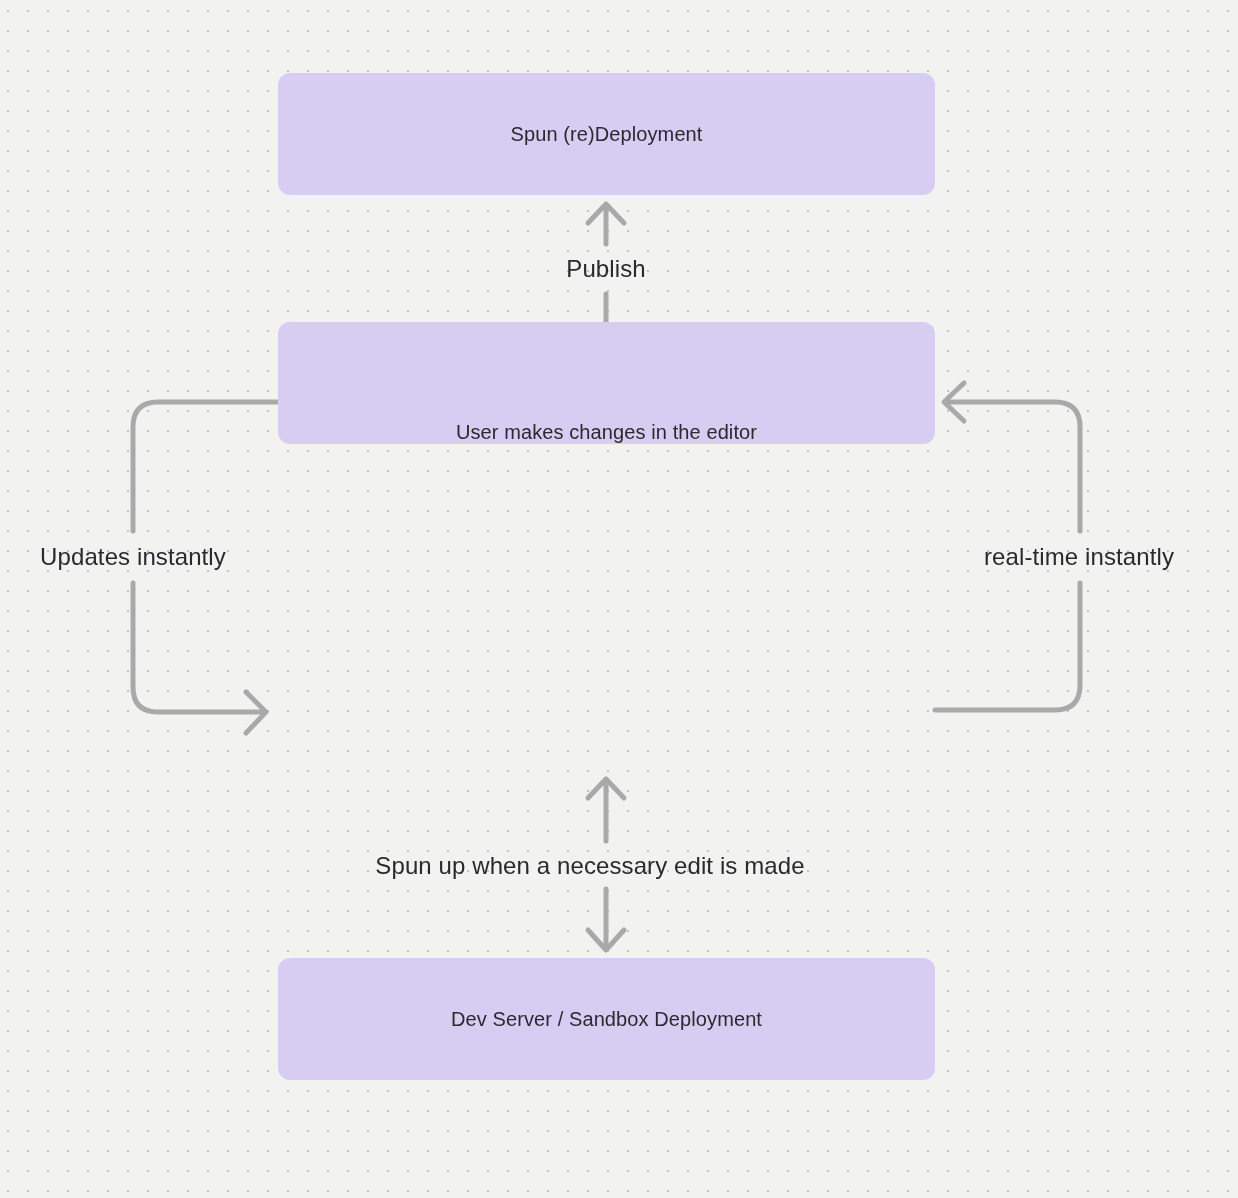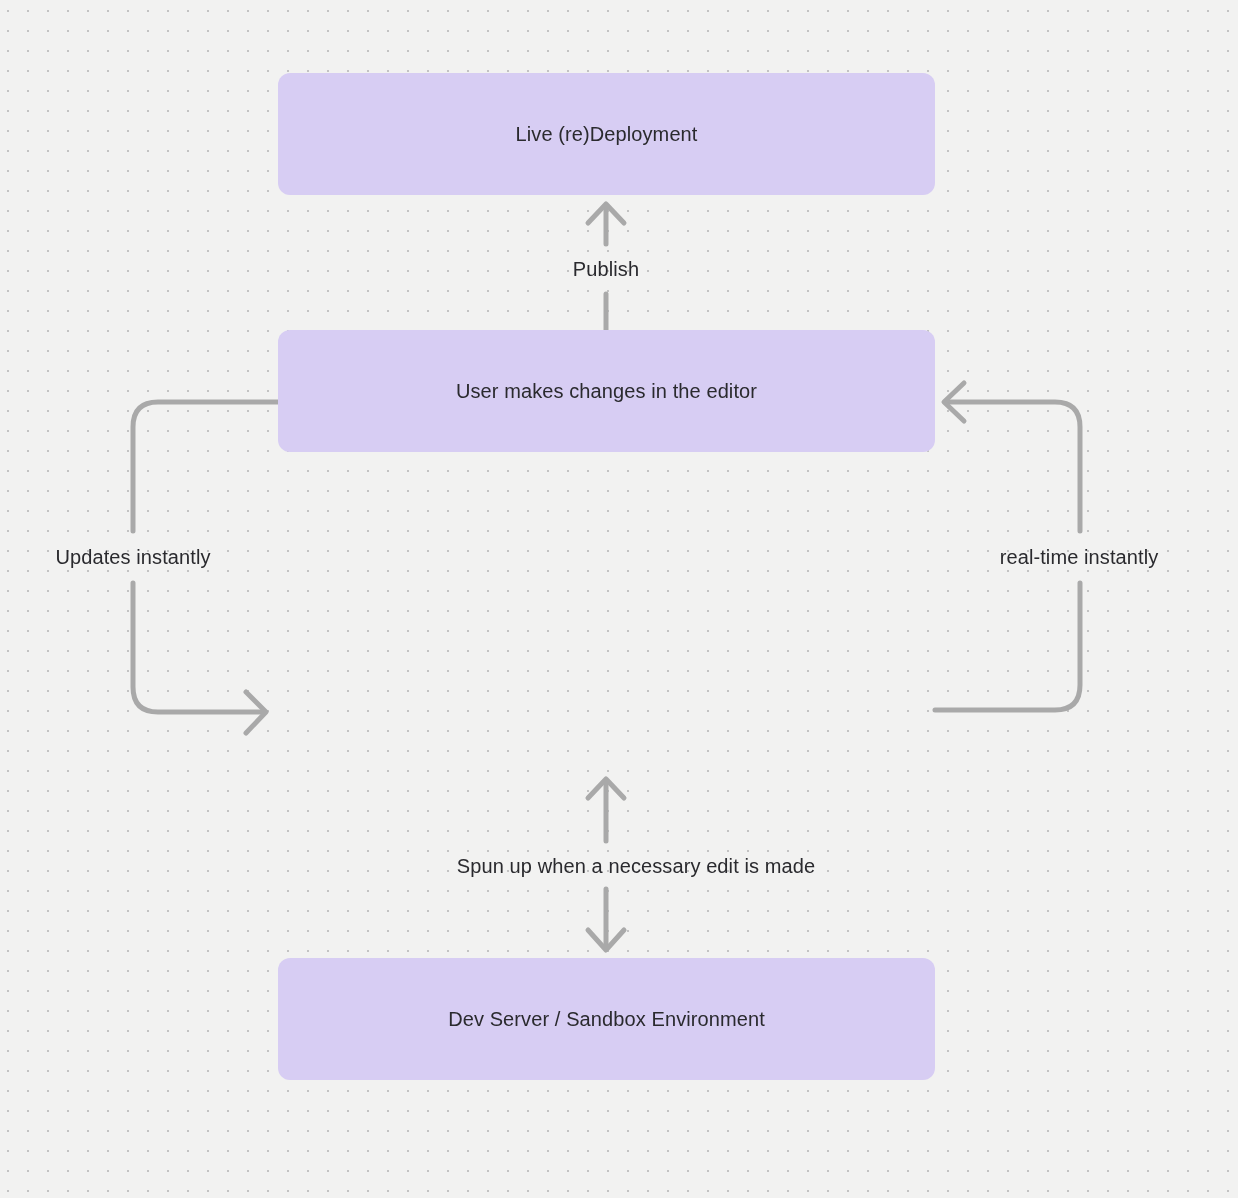--- a/index.html
+++ b/index.html
@@ -46,37 +46,37 @@
     display: flex;
     align-items: center;
     justify-content: center;
     text-align: center;
     font-size: 20px;
     color: #2a2a2e;
     letter-spacing: 0.1px;
   }
 
   .node-live      { top: 73px; }
-  .node-editor    { top: 330px; }
+  .node-editor    { top: 322px; align-items: flex-end; }
   .node-preview   { top: 650px; }
   .node-devserver { top: 958px; }
 
   .edge-label {
     position: absolute;
     transform: translate(-50%, -50%);
     white-space: nowrap;
-    font-size: 20px;
+    font-size: 24px;
     color: #2a2a2e;
     letter-spacing: 0.1px;
   }
 
   .label-publish   { left: 606px; top: 269px; }
   .label-updates   { left: 133px; top: 557px; }
   .label-feedback  { left: 1079px; top: 557px; }
-  .label-spun      { left: 636px; top: 866px; }
+  .label-spun      { left: 590px; top: 866px; }
 </style>
 </head>
 <body>
 
 <div class="canvas">
 
   <svg class="edges-svg" viewBox="0 0 1238 1198" xmlns="http://www.w3.org/2000/svg" aria-hidden="true">
 
     <g>
       <path d="M 588 223 L 606 204 L 624 223"></path>
@@ -98,30 +98,30 @@
 
     <g>
       <path d="M 588 798 L 606 779 L 624 798"></path>
       <path d="M 606 781 L 606 841"></path>
       <path d="M 606 889 L 606 948"></path>
       <path d="M 588 930 L 606 950 L 624 930"></path>
     </g>
   </svg>
 
   <div class="node node-live">
-    <span>Live (re)Deployment</span>
+    <span>Spun (re)Deployment</span>
   </div>
 
   <div class="node node-editor">
     <span>User makes changes in the editor</span>
   </div>
 
 
   <div class="node node-devserver">
-    <span>Dev Server / Sandbox Environment</span>
+    <span>Dev Server / Sandbox Deployment</span>
   </div>
 
   <div class="edge-label label-publish">Publish</div>
   <div class="edge-label label-updates">Updates instantly</div>
   <div class="edge-label label-feedback">real-time instantly</div>
   <div class="edge-label label-spun">Spun up when a necessary edit is made</div>
 
 </div>
 
 </body></html>

